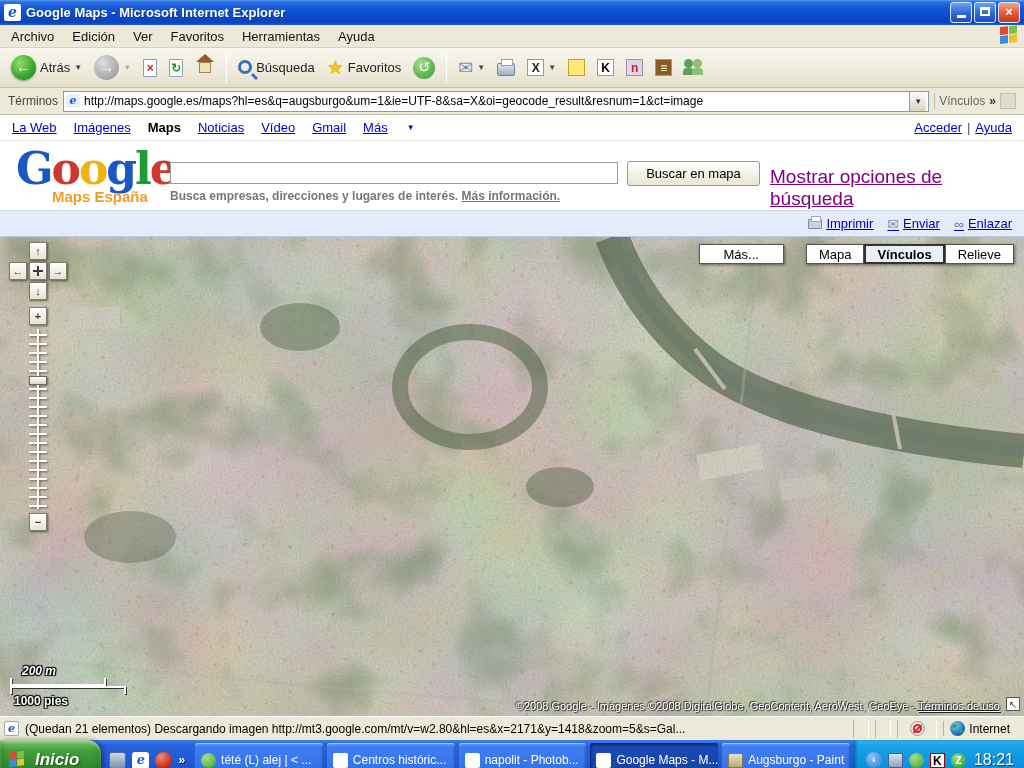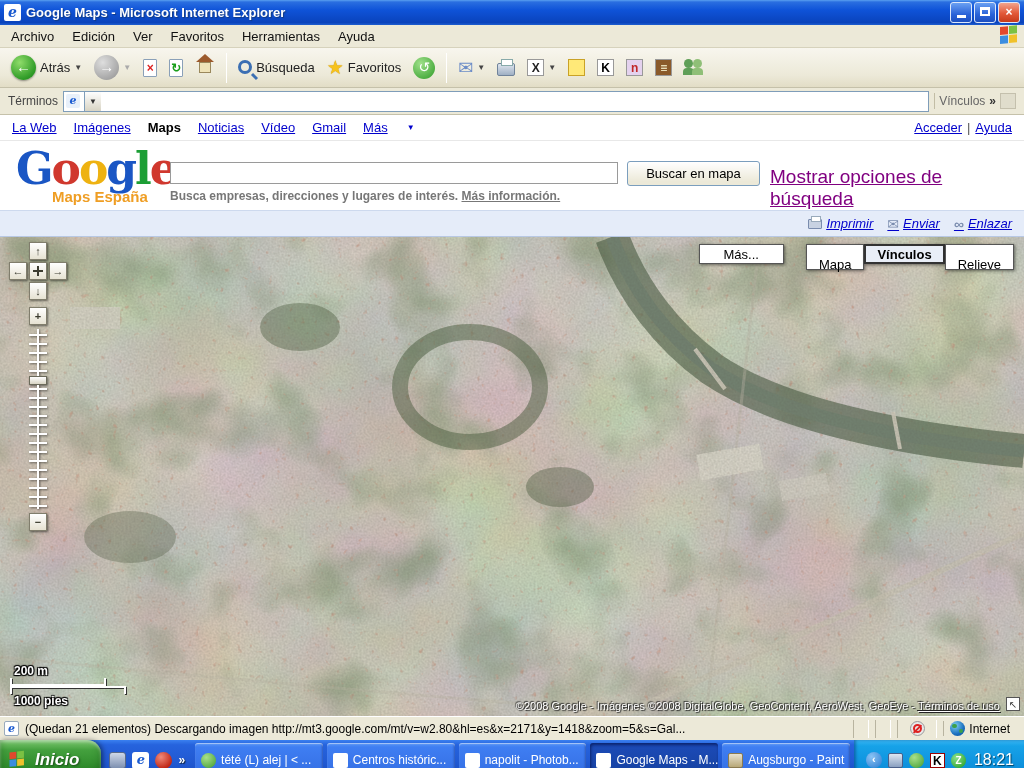--- a/index.html
+++ b/index.html
@@ -84,32 +84,32 @@
   .glogo-sub { position:absolute; left:52px; top:47px; font-size:15px; font-weight:bold; color:#ef9e24; letter-spacing:0; }
   .gsearch-input { position:absolute; left:170px; top:21px; width:448px; height:22px; border:1px solid #9a9a9a; font-size:13px; padding:0 4px; }
   .gsearch-btn { position:absolute; left:627px; top:20px; width:133px; height:25px; font-size:13px; background:linear-gradient(180deg,#ffffff,#ece9d8 85%); border:1px solid #7b9ebd; border-radius:3px; color:#000; }
   .gopts { position:absolute; left:770px; top:25px; font-size:19px; color:#800080; text-decoration:underline; }
   .ghint { position:absolute; left:170px; top:48px; font-size:12px; color:#777;font-weight:bold; }
   .ghint a { color:#777; text-decoration:underline; }
 
   
   .actionsbar { height:27px; background:#e5ecf9; border-top:1px solid #cdd9ee; border-bottom:1px solid #b8c8e4; display:flex; align-items:center; justify-content:flex-end; gap:14px; padding:0 12px; font-size:13px; flex:0 0 auto; }
   .actionsbar .act { display:flex; align-items:center; gap:4px; color:#0000cc; }
-  .actionsbar .act span.lbl { text-decoration:underline;font-style:italic; }
+  .actionsbar .act span.lbl { text-decoration:underline; }
   .mini-print { width:14px; height:10px; background:#c8d2e2; border:1px solid #7a8cae; border-radius:1px; position:relative; }
   .mini-print:before { content:""; position:absolute; top:-4px; left:2px; width:8px; height:4px; background:#fff; border:1px solid #9ab; }
   .mini-mail { color:#7a8cae; font-size:14px; line-height:12px; }
   .mini-link { color:#7a8cae; font-size:14px; font-weight:bold; line-height:12px; }
 
   
   .map { position:relative; height:479px; overflow:hidden; flex:0 0 auto; background:#a8a294; }
   .map svg.sat { position:absolute; inset:0; width:100%; height:100%; }
 
   .map-buttons { position:absolute; top:7px; right:10px; display:flex; gap:0; }
-  .map-btn { height:20px; background:#fff; border:1px solid #555; box-shadow:1px 1px 3px rgba(0,0,0,.5); font-size:13px; padding:12px 12px; color:#000; }
+  .map-btn { height:20px; background:#fff; border:1px solid #555; box-shadow:1px 1px 3px rgba(0,0,0,.5); font-size:13px; padding:1px 12px; color:#000; }
   .map-btn.more { margin-right:22px; padding:1px 24px; }
   .map-btn.active { font-weight:bold; background:#e9eef7; border:2px solid #333; padding:0 11px; }
 
   .pan-ctl { position:absolute; left:8px; top:5px; width:62px; height:62px; }
   .pan-btn { position:absolute; width:18px; height:18px; background:linear-gradient(#ffffff,#e6e2d2); border:1px solid #807d6c; box-shadow:1px 1px 2px rgba(0,0,0,.5); font-size:11px; font-weight:bold; color:#3c3c30; text-align:center; line-height:16px; }
   .pan-up{left:21px;top:0;} .pan-left{left:1px;top:20px;} .pan-center{left:21px;top:20px;} .pan-right{left:41px;top:20px;} .pan-down{left:21px;top:40px;}
   .pan-center .crossh { display:block; width:10px; height:10px; margin:3px auto 0; background:
       linear-gradient(#3c3c30,#3c3c30) 50% 0/2px 100% no-repeat,
       linear-gradient(#3c3c30,#3c3c30) 0 50%/100% 2px no-repeat; }
   .zoom-plus { position:absolute; left:29px; top:70px; }
@@ -268,20 +268,21 @@
           <u></u>
           <u></u>
         </span>
     </div>
   </div>
 
   <div class="addressbar">
     <span class="addr-label">Términos</span>
     <div class="addr-field">
       <span class="ie-sm">e</span>
+      <span class="addr-url">http://maps.google.es/maps?hl=es&amp;q=augsburgo&amp;um=1&amp;ie=UTF-8&amp;sa=X&amp;oi=geocode_result&amp;resnum=1&amp;ct=image</span>
       <span class="addr-drop">▼</span>
     </div>
     <div class="links-zone">
       <span>Vínculos</span>
       <span class="chev">»</span>
       <span class="links-ico"></span>
     </div>
   </div>
 
   <div class="gnav">
@@ -389,21 +390,21 @@
       <div class="pan-btn pan-down">↓</div>
     </div>
 
     <div class="pan-btn zoom-plus">+</div>
     <div class="zoom-track">
       <div class="zoom-handle"></div>
     </div>
     <div class="pan-btn zoom-minus">−</div>
 
     <div class="scalebar">
-      <div style="margin-left:4px;">200 m</div>
+      <div style="margin-left:12px;font-style:italic;">200 m</div>
       <div class="m"></div>
       <div class="ft"></div>
       <div style="margin-left:4px;">1000 pies</div>
     </div>
 
     <div class="attrib">
       <span>©2008 Google - Imágenes ©2008 DigitalGlobe, GeoContent, AeroWest, GeoEye - </span><a href="#">Términos de uso</a>
     </div>
     <div class="report-box">↖</div>
   </div>

